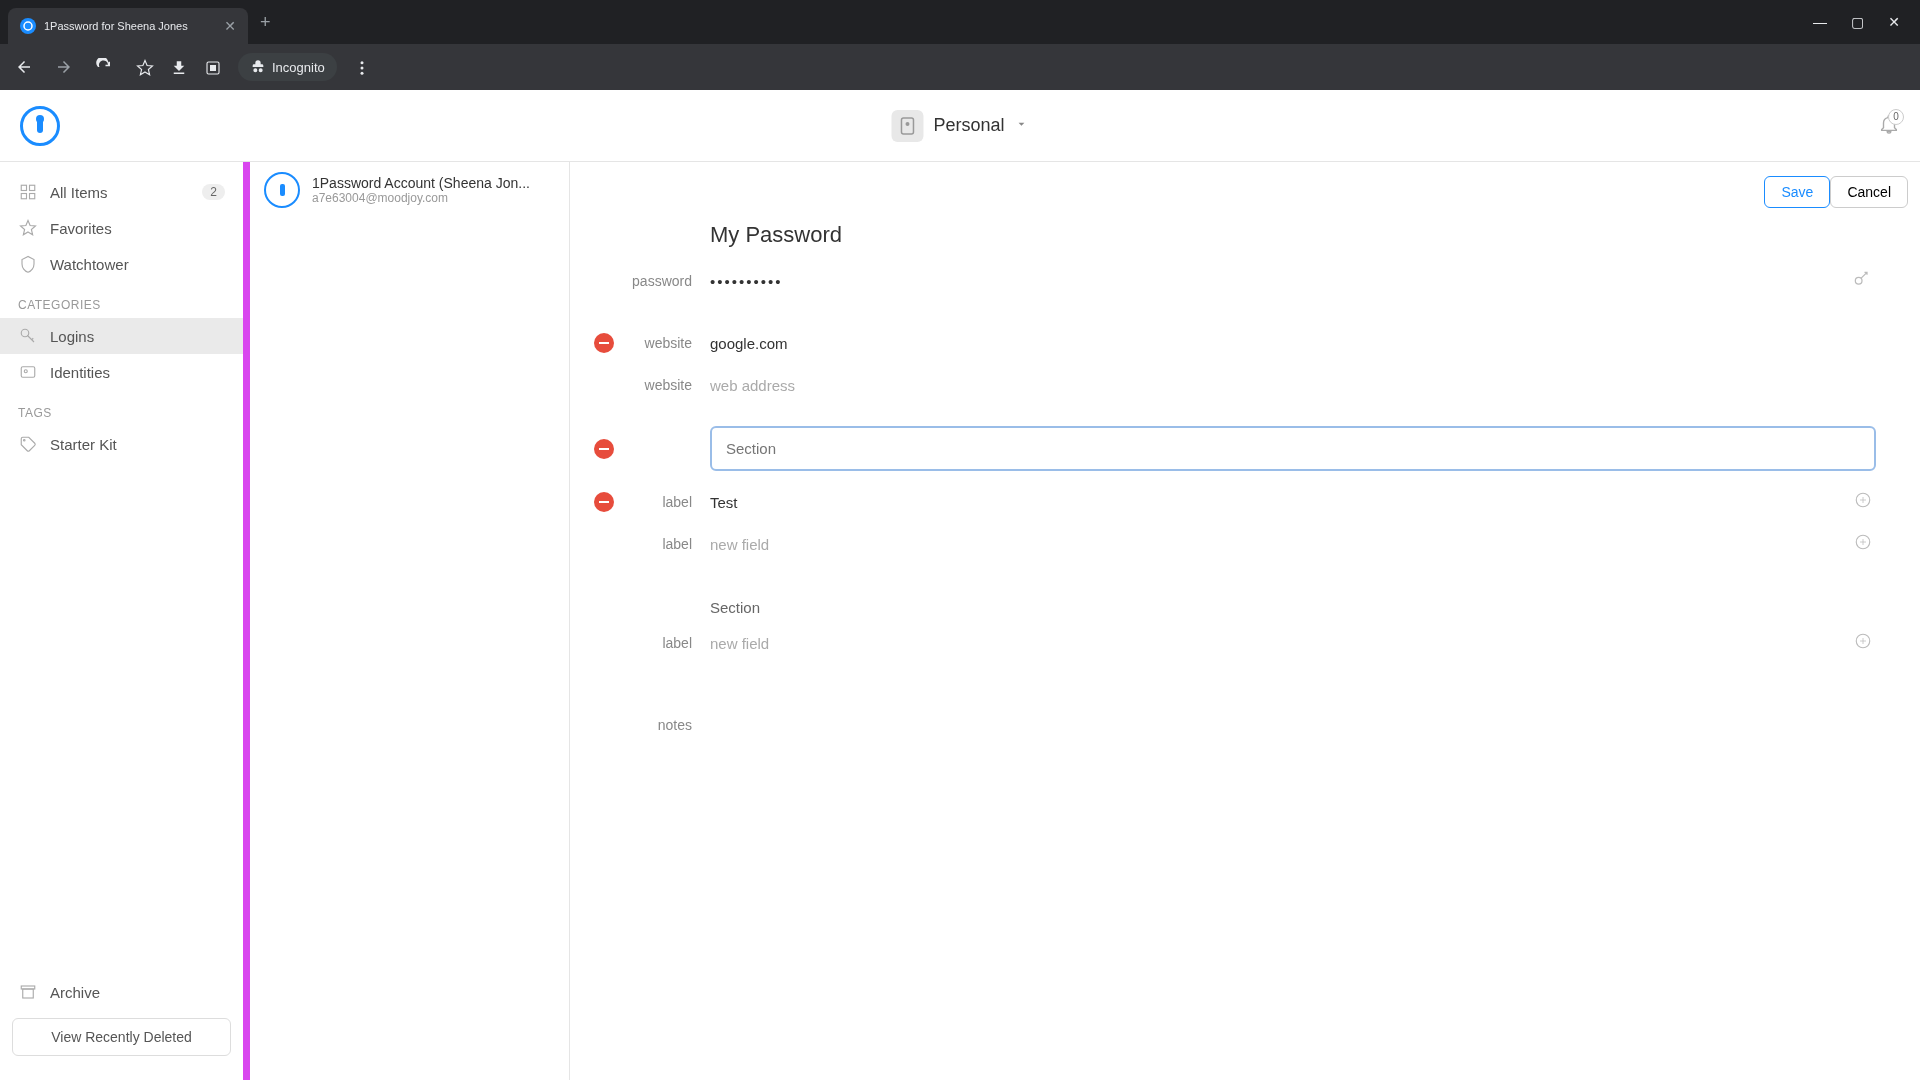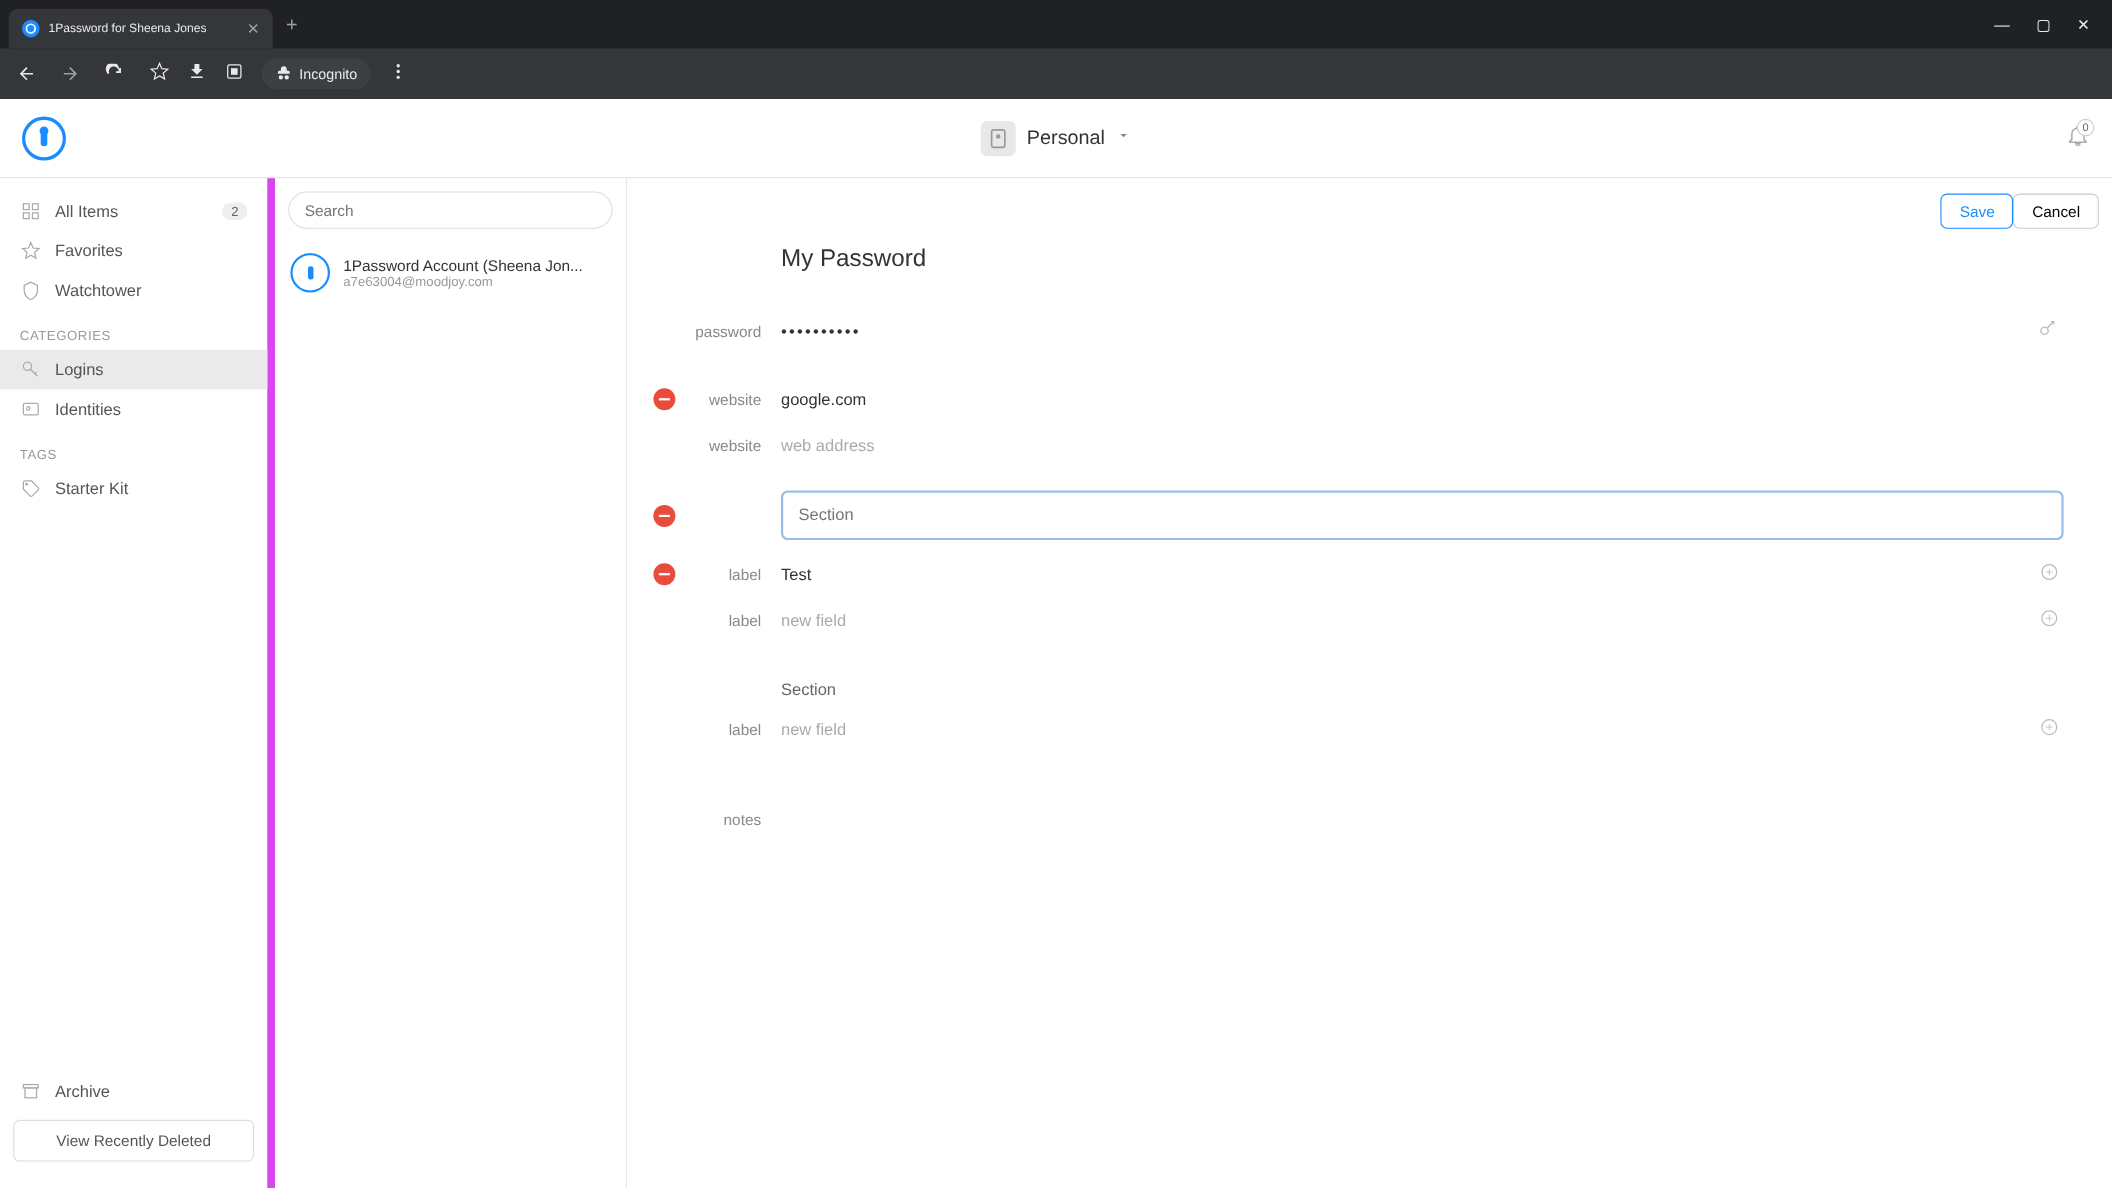--- a/index.html
+++ b/index.html
@@ -18,21 +18,21 @@
 .win-ctrl { cursor: pointer; font-size: 14px; }
 
 .url-bar-row { display: flex; align-items: center; height: 46px; padding: 0 8px; background: #35363a; gap: 8px; }
 .nav-btn { color: #9aa0a6; width: 32px; height: 32px; display: flex; align-items: center; justify-content: center; cursor: pointer; border-radius: 50%; }
 .nav-btn.enabled { color: #e8eaed; }
 .url-bar { flex: 1; background: #202124; border-radius: 20px; height: 34px; display: flex; align-items: center; padding: 0 16px; gap: 10px; }
 .lock-icon { color: #9aa0a6; }
 .url-text { color: #e8eaed; font-size: 14px; }
 .url-text .domain { color: #e8eaed; }
 .url-text .path { color: #9aa0a6; }
-.url-actions { display: flex; align-items: center; gap: 16px; padding: 0 8px; }
+.url-actions { display: flex; align-items: flex-end; gap: 16px; padding: 0 8px; }
 .url-action { color: #e8eaed; cursor: pointer; }
 .incognito-badge { display: flex; align-items: center; gap: 6px; background: #3c4043; padding: 6px 12px; border-radius: 16px; color: #e8eaed; font-size: 13px; }
 
 
 .app-header { display: flex; align-items: center; height: 72px; border-bottom: 1px solid #e5e5e5; padding: 0 20px; }
 .app-logo { width: 40px; height: 40px; border: 3px solid #1a8cff; border-radius: 50%; display: flex; align-items: center; justify-content: center; position: relative; }
 .app-logo-inner { width: 6px; height: 14px; background: #1a8cff; border-radius: 3px; }
 .app-logo-dot { position: absolute; width: 8px; height: 8px; background: #1a8cff; border-radius: 50%; top: 6px; }
 .vault-selector { position: absolute; left: 50%; transform: translateX(-50%); display: flex; align-items: center; gap: 10px; cursor: pointer; }
 .vault-icon { width: 32px; height: 32px; background: #e8e8e8; border-radius: 6px; display: flex; align-items: center; justify-content: center; color: #999; }
@@ -69,21 +69,21 @@
 .entry-text { overflow: hidden; }
 .entry-title { font-size: 14px; color: #333; white-space: nowrap; overflow: hidden; text-overflow: ellipsis; }
 .entry-sub { font-size: 12px; color: #999; }
 
 
 .detail { flex: 1; position: relative; overflow-y: auto; }
 .detail-actions { position: absolute; top: 14px; right: 12px; display: flex; }
 .btn { padding: 7px 16px; border-radius: 6px; font-size: 14px; cursor: pointer; border: 1px solid #ccc; background: #fff; }
 .btn.primary { border-color: #1a8cff; color: #1a8cff; }
 .detail-body { padding: 60px 44px 20px 44px; }
-.item-title { font-size: 22px; font-weight: 500; color: #333; margin-left: 96px; margin-bottom: 32px; }
+.item-title { font-size: 22px; font-weight: 500; color: #333; margin-left: 96px; margin-bottom: 12px; }
 
 .field-row { display: flex; align-items: center; min-height: 42px; position: relative; }
 .delete-btn { position: absolute; left: -20px; width: 20px; height: 20px; background: #e74c3c; border-radius: 50%; display: flex; align-items: center; justify-content: center; color: #fff; font-size: 14px; cursor: pointer; line-height: 1; }
 .delete-btn::before { content: ""; width: 10px; height: 2px; background: #fff; }
 .field-label { width: 96px; text-align: right; padding-right: 18px; color: #888; font-size: 14px; }
 .field-value { flex: 1; font-size: 15px; color: #333; padding: 6px 0; }
 .field-value.placeholder { color: #aaa; }
 .field-value.dots { letter-spacing: 2px; }
 .field-action { color: #bbb; cursor: pointer; padding: 4px; }
 .section-input-wrap { margin-left: 96px; flex: 1; }
@@ -259,23 +259,20 @@
               <rect x="5" y="8" width="14" height="12" fill="none" stroke="currentColor" stroke-width="1.5"></rect>
             </svg>
         </span>
         <span>Archive</span>
       </div>
       <button class="sidebar-footer-btn">View Recently Deleted</button>
     </div>
   </div>
 
   <div class="item-list">
-    <div class="search-row">
-      <input class="search-input" placeholder="Search" style="">
-    </div>
     <div class="list-entry">
       <div class="entry-icon">
           <div class="entry-icon-inner"></div>
         </div>
       <div class="entry-text">
         <div class="entry-title">1Password Account (Sheena Jon...</div>
         <div class="entry-sub">a7e63004@moodjoy.com</div>
       </div>
     </div>
   </div>

